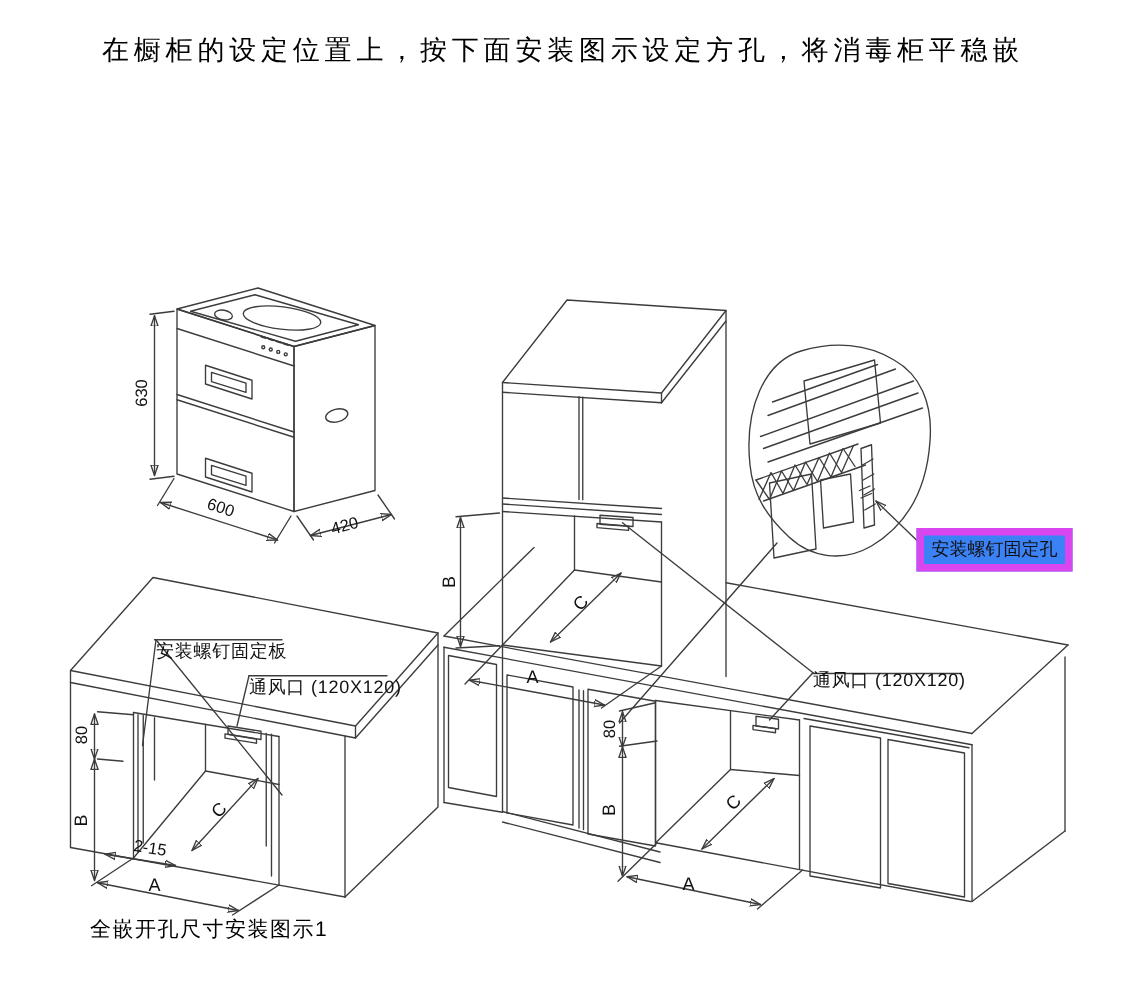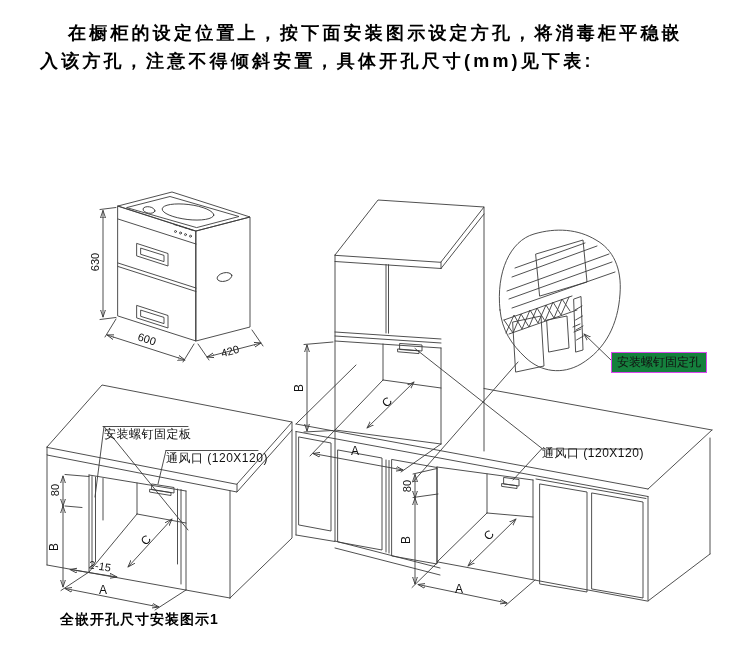--- a/index.html
+++ b/index.html
@@ -1,30 +1,30 @@
 <!DOCTYPE html>
 <html><head>
 <meta charset="utf-8">
 <style>
   html,body{margin:0;padding:0;background:#ffffff;}
   #page{position:relative;width:750px;height:670px;background:#ffffff;overflow:hidden;
         font-family:"Liberation Sans","DejaVu Sans",sans-serif;color:#111;}
   #lineart{position:absolute;left:0;top:0;}
   #lineart path,#lineart line,#lineart ellipse,#lineart rect,#lineart polyline{
         fill:none;stroke:#3c3c3c;stroke-width:0.9;stroke-linecap:round;stroke-linejoin:round;}
-  .intro{position:absolute;font-size:18px;font-weight:700;letter-spacing:3.2px;
+  .intro{position:absolute;font-size:18px;font-weight:400;letter-spacing:3.2px;
          color:#000;white-space:nowrap;}
   .lbl{position:absolute;font-size:12px;color:#111;white-space:nowrap;letter-spacing:0.5px;margin-top:14px;}
   .dim{position:absolute;font-size:12px;color:#111;white-space:nowrap;
        transform:translate(-50%,-50%) rotate(var(--r,0deg));}
   .dim.small{font-size:11px;}
-  .caption{position:absolute;font-size:14px;font-weight:700;color:#000;
+  .caption{position:absolute;font-size:14px;font-weight:400;color:#000;
            white-space:nowrap;letter-spacing:1px;}
   .boxlbl{position:absolute;font-size:12px;color:#111;white-space:nowrap;
-          border:1px solid #d946ef;padding:1px 5px;background:#15803d;}
+          border:5px solid #d946ef;padding:1px 5px;background:#3b82f6;}
 </style>
 </head>
 <body>
 
 <div id="page">
 
   <svg id="lineart" width="750" height="670" viewBox="0 0 750 670">
     <defs>
       <marker id="ah" markerWidth="8" markerHeight="7" refX="7" refY="3.5" orient="auto-start-reverse" markerUnits="userSpaceOnUse">
         <path d="M0,1.1 L7,3.5 L0,5.9 Z" fill="#3c3c3c" stroke="none"></path>
@@ -243,21 +243,20 @@
       </g>
       <g>
         <path d="M573,327 L580,324" stroke-width="1.4"></path>
         <path d="M574,332 L581,329" stroke-width="1.4"></path>
       </g>
       <path d="M612,361 L584,334" marker-end="url(#ah)"></path>
     </g>
   </svg>
 
   <div class="intro" style="left:68px;top:21px">在橱柜的设定位置上，按下面安装图示设定方孔，将消毒柜平稳嵌</div>
-  <div class="intro" style="left:40px;top:49px">入该方孔，注意不得倾斜安置，具体开孔尺寸(mm)见下表:</div>
 
   <div class="dim small" style="--r:-90deg;left:95px;top:262px">630</div>
   <div class="dim small" style="--r:18deg;left:147px;top:339px">600</div>
   <div class="dim small" style="--r:-15deg;left:230px;top:351px">420</div>
 
   <div class="lbl" style="left:104px;top:412px">安装螺钉固定板</div>
   <div class="lbl" style="left:166px;top:436px">通风口 (120X120)</div>
   <div class="dim small" style="--r:-90deg;left:55px;top:490px">80</div>
   <div class="dim" style="--r:-90deg;left:54px;top:547px">B</div>
   <div class="dim small" style="--r:9deg;left:100px;top:566px">2-15</div>

